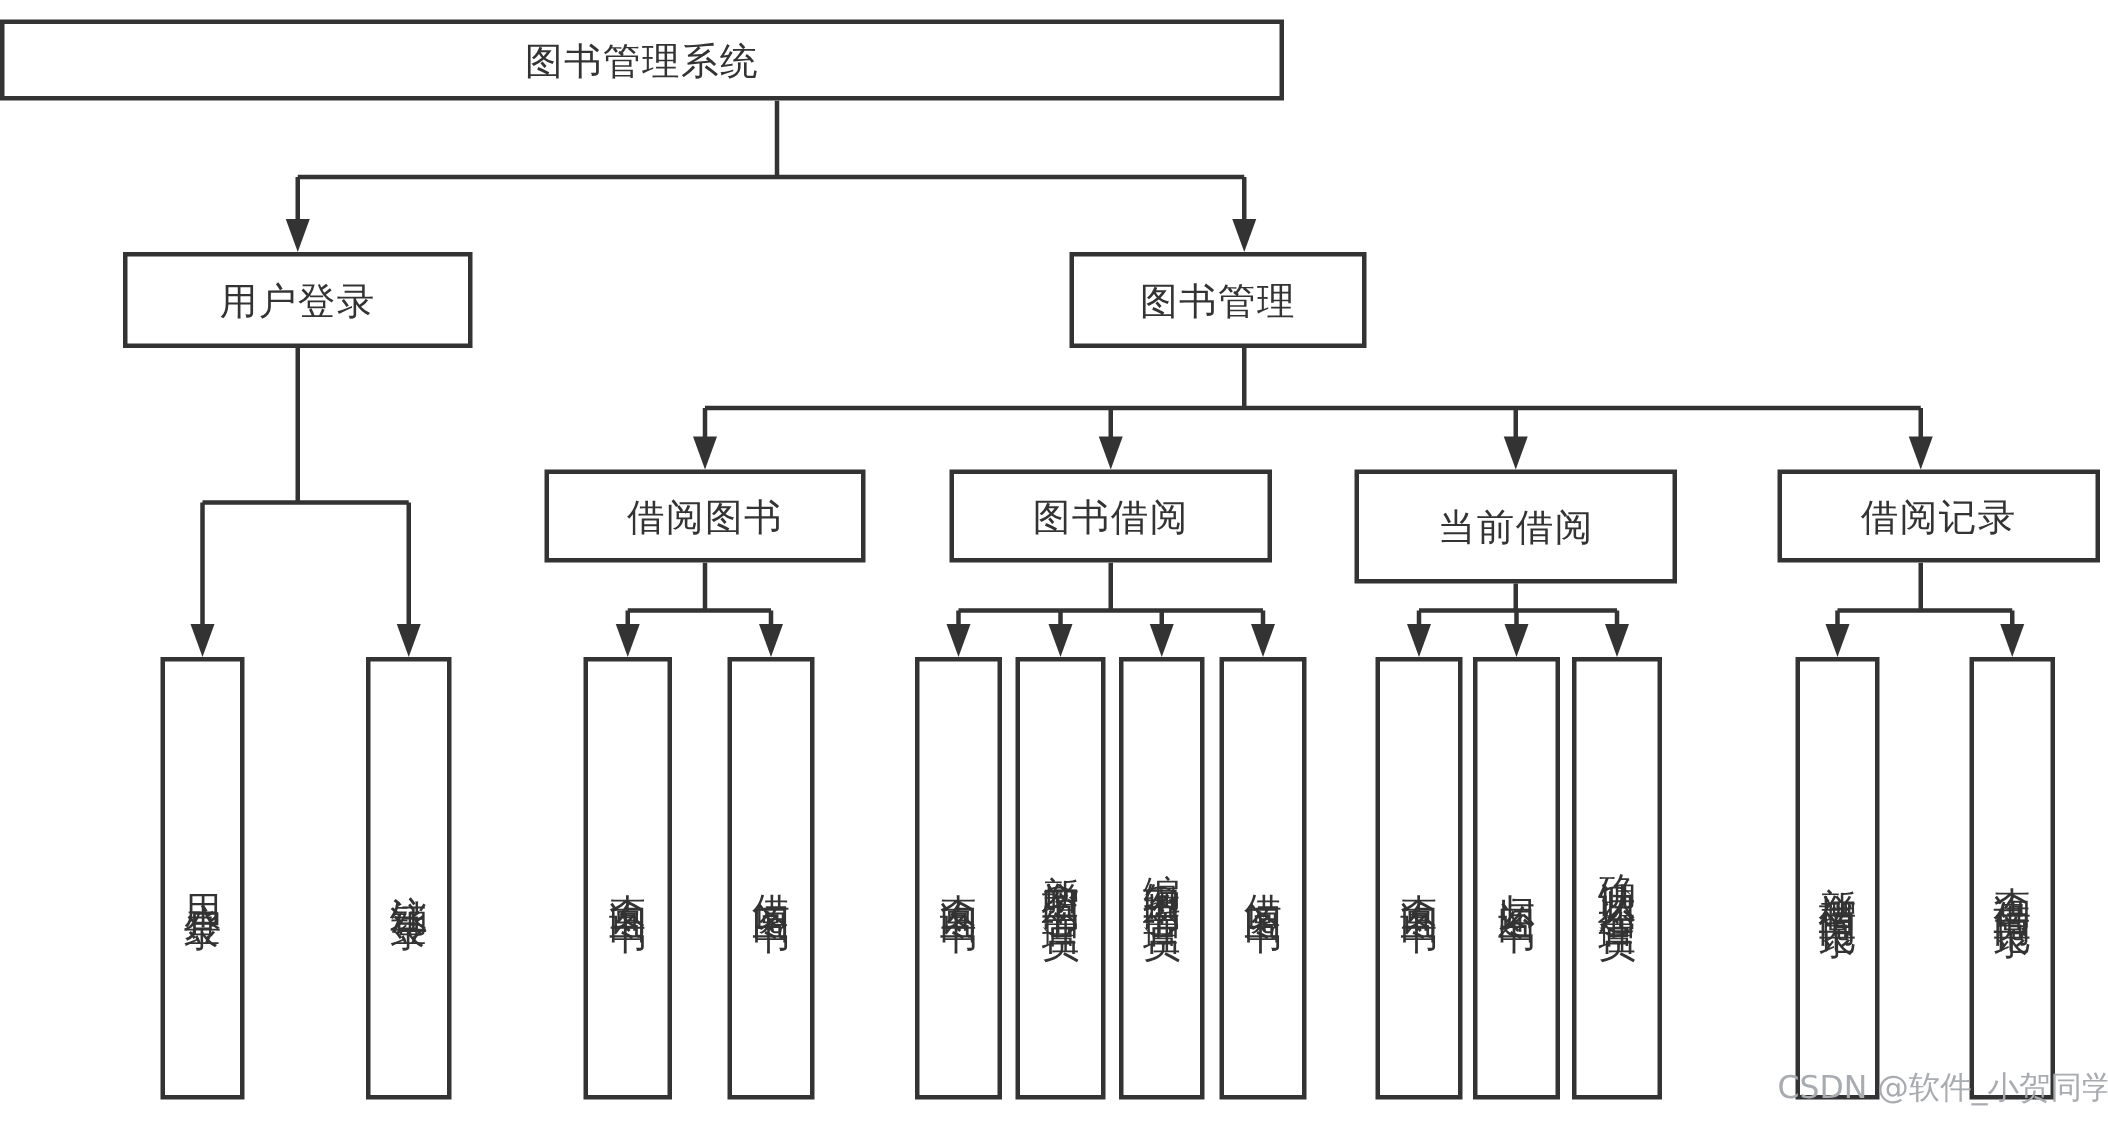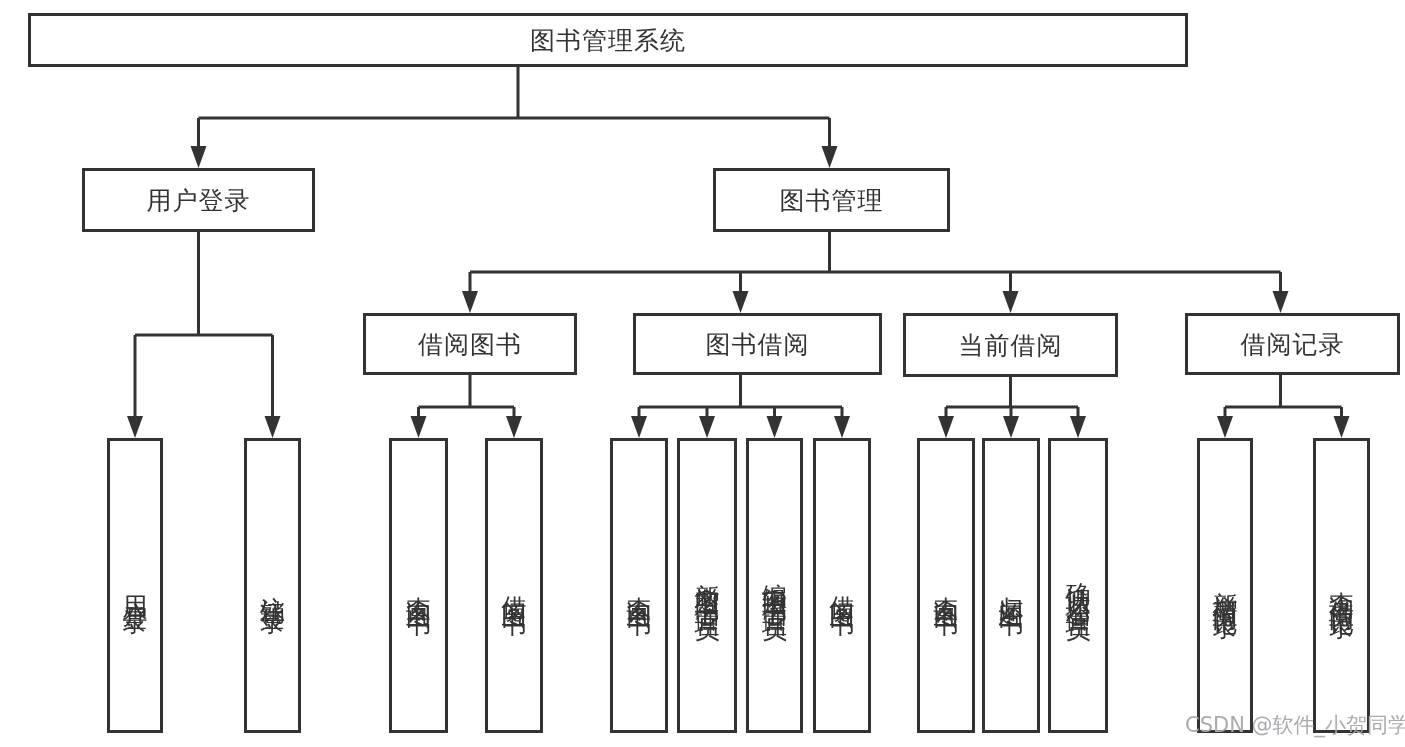--- a/index.html
+++ b/index.html
@@ -90,38 +90,38 @@
       <polygon points="766.5,416 782.5,416 774.5,438"></polygon>
       <polygon points="834,416 850,416 842,438"></polygon>
       <polygon points="938,416 954,416 946,438"></polygon>
       <polygon points="1003,416 1019,416 1011,438"></polygon>
       <polygon points="1070,416 1086,416 1078,438"></polygon>
       <polygon points="1217,416 1233,416 1225,438"></polygon>
       <polygon points="1333.5,416 1349.5,416 1341.5,438"></polygon>
     </g>
   </svg>
 
-  <div class="node" style="left:28px; top:13px; width:1160px; height:54px;">
+  <div class="node" style="left:0; top:13px; width:856px; height:54px;">
     <span class="hlabel">图书管理系统</span>
   </div>
 
   <div class="node" style="left:82px; top:168px; width:233px; height:64px;">
     <span class="hlabel">用户登录</span>
   </div>
-  <div class="node" style="left:713px; top:168px; width:237px; height:64px;">
+  <div class="node" style="left:713px; top:168px; width:198px; height:64px;">
     <span class="hlabel">图书管理</span>
   </div>
 
   <div class="node" style="left:363px; top:313px; width:214px; height:62px;">
     <span class="hlabel">借阅图书</span>
   </div>
-  <div class="node" style="left:633px; top:313px; width:249px; height:62px;">
+  <div class="node" style="left:633px; top:313px; width:215px; height:62px;">
     <span class="hlabel">图书借阅</span>
   </div>
-  <div class="node" style="left:903px; top:313px; width:215px; height:64px;">
+  <div class="node" style="left:903px; top:313px; width:215px; height:76px;">
     <span class="hlabel">当前借阅</span>
   </div>
   <div class="node" style="left:1185px; top:313px; width:215px; height:62px;">
     <span class="hlabel">借阅记录</span>
   </div>
 
   <div class="node" style="left:107px; top:438px; width:56px; height:295px;">
     <span class="vlabel">用户登录</span>
   </div>
   <div class="node" style="left:244px; top:438px; width:57px; height:295px;">

